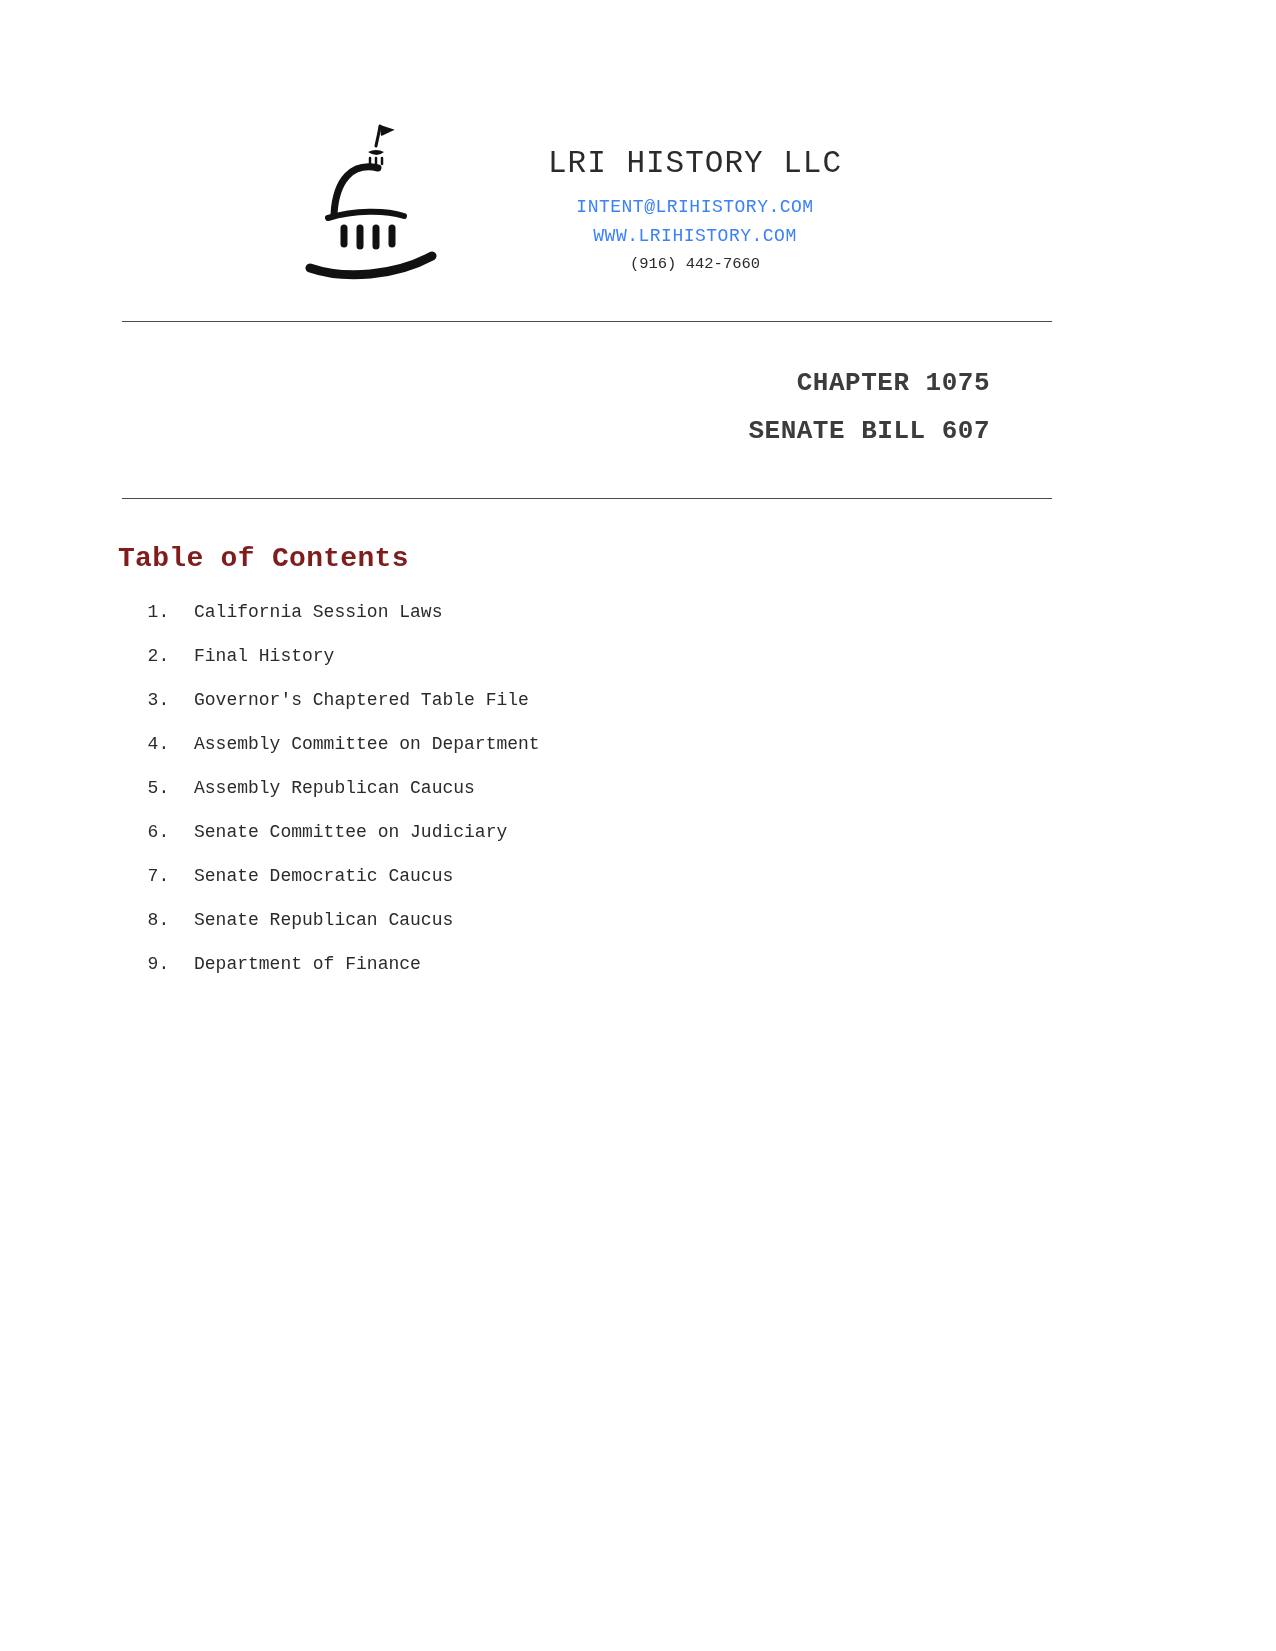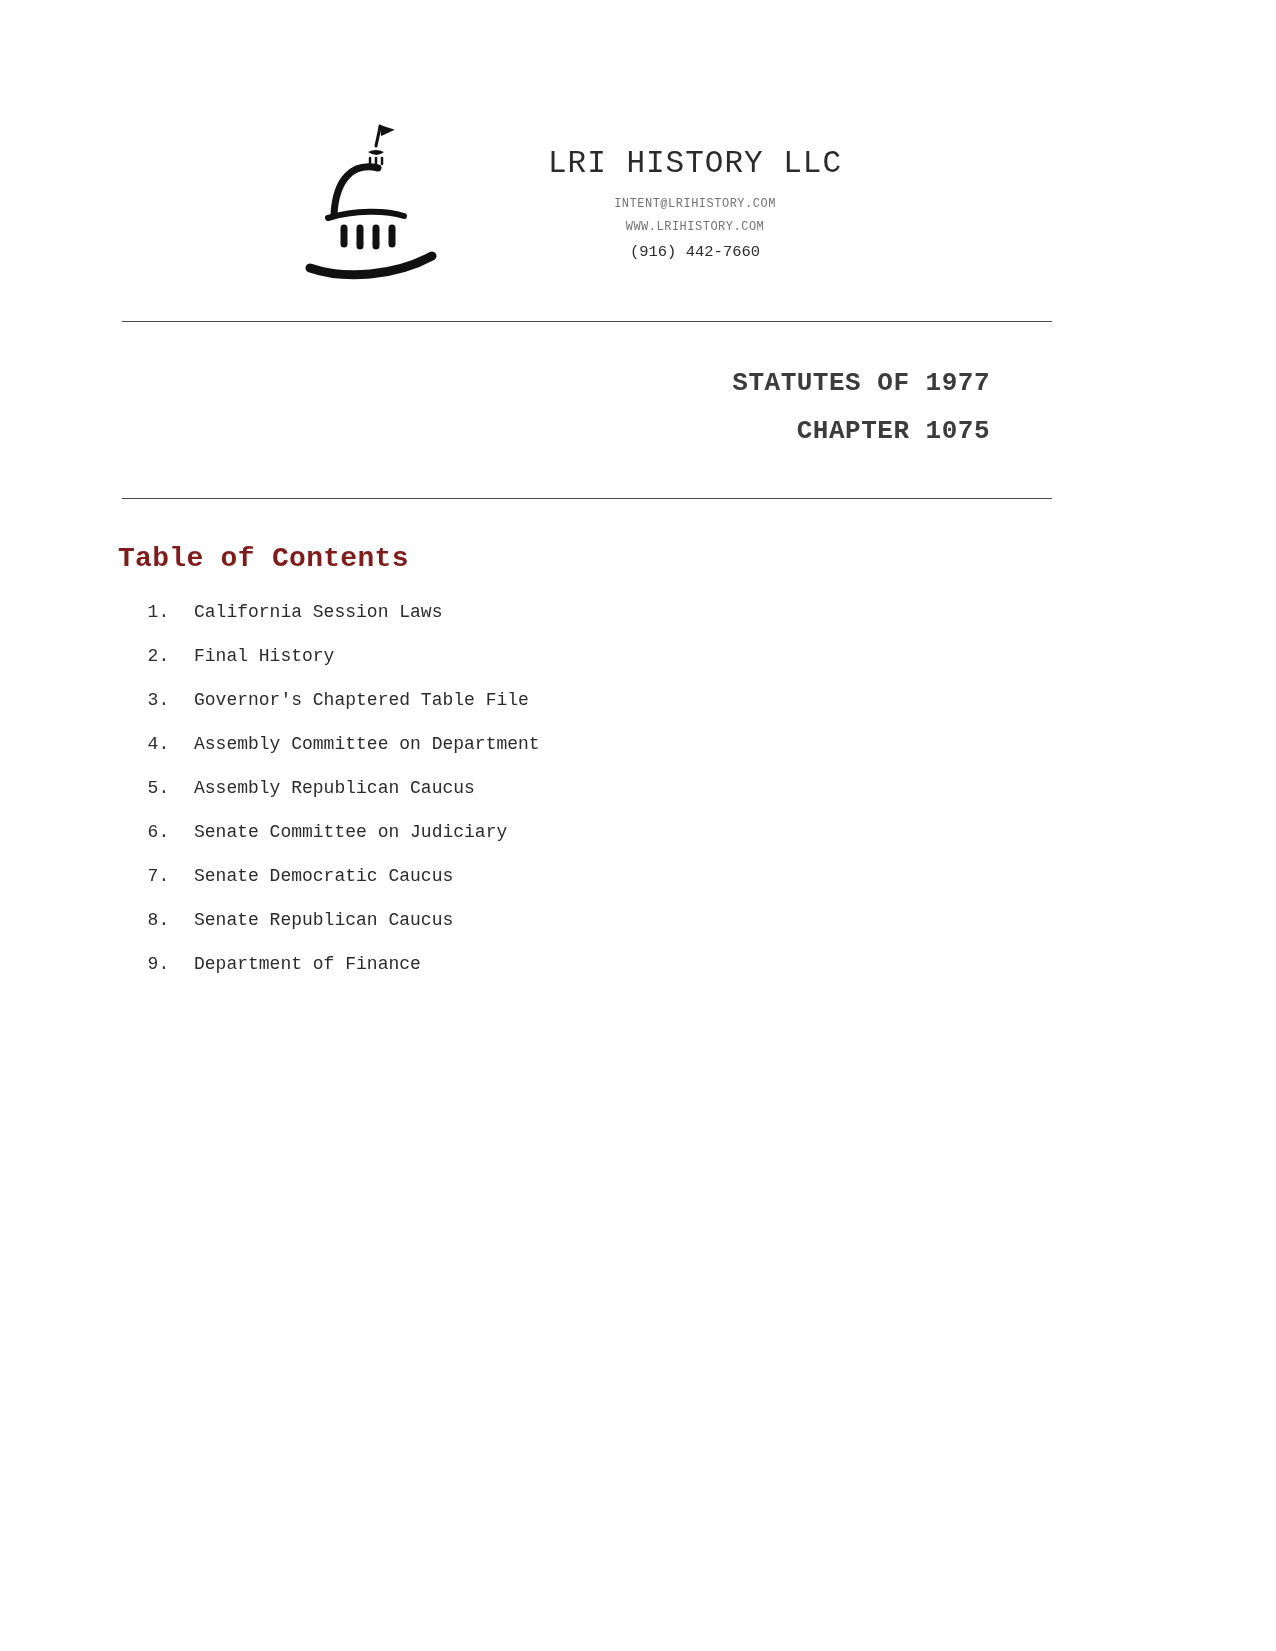--- a/index.html
+++ b/index.html
@@ -37,22 +37,22 @@
     width: 420px;
   }
   .company-name {
     font-size: 31px;
     letter-spacing: 1px;
     color: #2b2b2b;
     margin-bottom: 16px;
     white-space: nowrap;
   }
   .contact-line {
-    font-size: 12px;
-    color: #737373;
+    font-size: 18px;
+    color: #3b82f6;
     letter-spacing: 0.5px;
     margin-bottom: 9px;
   }
   .contact-phone {
     font-size: 15.5px;
     color: #2b2b2b;
     margin-top: 2px;
   }
 
   
@@ -137,22 +137,22 @@
       <div class="company-name">LRI HISTORY LLC</div>
       <div class="contact-line">INTENT@LRIHISTORY.COM</div>
       <div class="contact-line">WWW.LRIHISTORY.COM</div>
       <div class="contact-phone">(916) 442-7660</div>
     </div>
   </div>
 
   <hr class="rule rule-1">
 
   <div class="statutes">
-    <div class="statutes-line">STATUTES OF 1977</div>
     <div class="statutes-line">CHAPTER  1075</div>
+    <div class="statutes-line">SENATE BILL 607</div>
   </div>
 
   <hr class="rule rule-2">
 
   <div class="toc">
     <h2 class="toc-title">Table of Contents</h2>
     <ol class="toc-list">
       <li>California Session Laws</li>
       <li>Final History</li>
       <li>Governor's Chaptered Table File</li>

